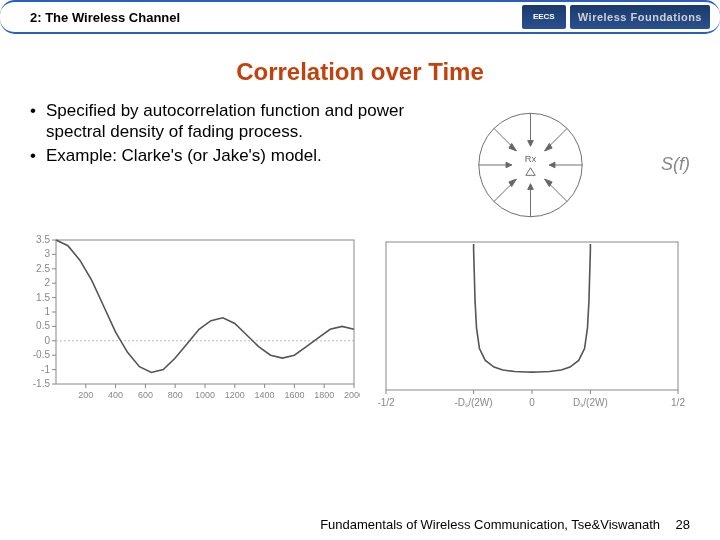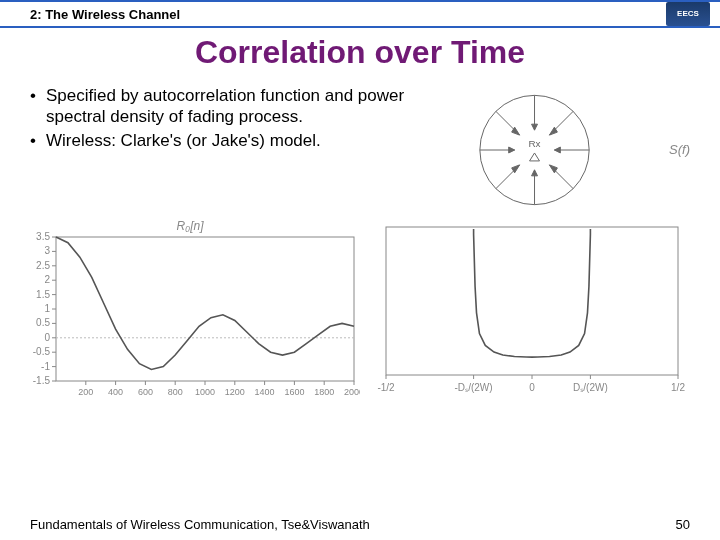--- a/index.html
+++ b/index.html
@@ -1,65 +1,66 @@
 <!DOCTYPE html>
 <html><head>
 <meta charset="utf-8">
 <style>
   * { box-sizing: border-box; margin: 0; padding: 0; }
   body { width: 720px; height: 540px; background: #fff; font-family: Arial, sans-serif; position: relative; overflow: hidden; }
-  .topbar { display: flex; align-items: center; height: 28px; border-top: 2px solid #2a5fc0; border-bottom: 2px solid #2a5fc0; padding: 0 10px 0 30px; }
+  .topbar { display: flex; align-items: center; height: 34px; border-top: 2px solid #2a5fc0; border-bottom: 2px solid #2a5fc0; padding: 0 10px 0 30px; border-radius: 15px; }
   .topbar .chapter { font-size: 13px; font-weight: bold; color: #000; flex: 1; }
   .logos { display: flex; align-items: flex-start; gap: 4px; }
   .logo-eecs { width: 44px; height: 24px; background: linear-gradient(#1a3a6a,#2a5090); color:#fff; font-size:8px; font-weight:bold; display:flex; flex-direction:column; align-items:center; justify-content:center; border-radius:2px; line-height:1; }
   .logo-wf { height: 24px; background: linear-gradient(#1a3a6a,#2a5090); color:#d0d0d0; font-size:11px; font-weight:bold; display:flex; align-items:center; padding:0 8px; border-radius:2px; letter-spacing:0.5px; }
-  .title { text-align: center; font-size: 32px; color: #701a75; margin-top: 6px; font-family: Arial; }
+  .title { text-align: center; font-size: 24px; color: #c2410c; margin-top: 24px; font-family: Arial; }
   .content { display: flex; padding: 14px 30px 0 30px; }
   .bullets { flex: 1; }
   .bullets ul { list-style: none; }
   .bullets li { font-size: 17px; color: #000; display: flex; margin-bottom: 2px; line-height: 1.25; }
   .bullets .dot { width: 16px; flex-shrink:0; }
   .bullets .txt { flex:1; padding-right:10px; }
   .circle-wrap { width: 230px; display:flex; flex-direction:row; align-items:center; }
   .circle-wrap svg { width: 150px; height: 130px; }
-  .sf-label { font-size: 13px; color:#888; font-style:italic; align-self:center; margin-top:-2px; margin-left:60px; }
+  .sf-label { font-size: 18px; color:#888; font-style:italic; align-self:center; margin-top:-2px; margin-left:60px; }
   .charts { display: flex; padding: 0 20px; gap: 10px; margin-top: 4px; }
   .chart { position: relative; }
   .chart-left { width: 340px; }
   .chart-right { width: 320px; text-align: right; }
   .chart-title { font-size: 12px; color:#888; font-style:italic; text-align:center; margin-bottom:-2px; }
   .chart svg { display:block; }
   .footer { position:absolute; bottom: 8px; left:0; right:0; display:flex; align-items:center; padding: 0 30px; }
-  .footer .src { flex:1; text-align:left; font-size:13px; color:#000; }
+  .footer .src { flex:1; text-align:right; font-size:13px; color:#000; }
   .footer .pg { font-size:13px; color:#000; width:30px; text-align:right; }
 </style>
 </head>
 <body>
 
 <div class="topbar">
   <div class="chapter">2: The Wireless Channel</div>
   <div class="logos">
     <div class="logo-eecs">
       <span>EECS</span>
     </div>
+    <div class="logo-wf">Wireless Foundations</div>
   </div>
 </div>
 
 <h1 class="title">Correlation over Time</h1>
 
 <div class="content">
   <div class="bullets">
     <ul>
       <li>
           <span class="dot">•</span>
           <span class="txt">Specified by autocorrelation function and power spectral density of fading process.</span>
         </li>
       <li>
           <span class="dot">•</span>
-          <span class="txt">Wireless: Clarke's (or Jake's) model.</span>
+          <span class="txt">Example: Clarke's (or Jake's) model.</span>
         </li>
     </ul>
   </div>
   <div class="circle-wrap">
     <svg viewBox="0 0 150 130">
       <circle cx="75" cy="65" r="55" fill="none" stroke="#666" stroke-width="1"></circle>
 
       <g stroke="#666" stroke-width="1" fill="#666">
         <line x1="20" y1="65" x2="55" y2="65"></line>
           <polygon points="55,65 49,62 49,68"></polygon>
@@ -80,21 +81,20 @@
       </g>
       <text x="75" y="62" font-size="10" fill="#666" text-anchor="middle">Rx</text>
       <polygon points="75,68 70,76 80,76" fill="none" stroke="#666"></polygon>
     </svg>
     <div class="sf-label">S(f)</div>
   </div>
 </div>
 
 <div class="charts">
   <div class="chart chart-left">
-    <div class="chart-title">R₀[n]</div>
     <svg id="svg-left" width="340" height="170">
         <rect x="36" y="6" width="298" height="144" fill="none" stroke="#888" stroke-width="1"></rect>
         <line x1="32" y1="150" x2="36" y2="150" stroke="#888"></line>
         <text x="30" y="153" font-size="10" fill="#888" text-anchor="end">-1.5</text>
         <line x1="32" y1="135.6" x2="36" y2="135.6" stroke="#888"></line>
         <text x="30" y="138.6" font-size="10" fill="#888" text-anchor="end">-1</text>
         <line x1="32" y1="121.2" x2="36" y2="121.2" stroke="#888"></line>
         <text x="30" y="124.2" font-size="10" fill="#888" text-anchor="end">-0.5</text>
         <line x1="32" y1="106.80000000000001" x2="36" y2="106.80000000000001" stroke="#888"></line>
         <text x="30" y="109.80000000000001" font-size="10" fill="#888" text-anchor="end">0</text>
@@ -149,14 +149,14 @@
         <text x="220.39999999999998" y="172" font-size="10" fill="#888" text-anchor="middle">Dₛ/(2W)</text>
         <line x1="308" y1="156" x2="308" y2="160" stroke="#888"></line>
         <text x="308" y="172" font-size="10" fill="#888" text-anchor="middle">1/2</text>
         <path d="M103.6,10 L103.6,15.400000000000006 L105.06,67.2 L106.52,93.84 L109.44,114.56 L115.27999999999999,126.4 L124.03999999999999,133.06 L132.8,136.02 L144.48,137.5 L156.16,137.944 L162,138.09199999999998 L167.84,137.944 L179.52,137.5 L191.2,136.02 L199.96,133.06 L208.72,126.4 L214.55999999999997,114.56 L217.48,93.84 L218.94000000000003,67.2 L220.39999999999998,15.400000000000006 L220.39999999999998,10" fill="none" stroke="#555" stroke-width="1.6"></path>
       </svg>
   </div>
 </div>
 
 <div class="footer">
   <div class="src">Fundamentals of Wireless Communication, Tse&amp;Viswanath</div>
-  <div class="pg">50</div>
+  <div class="pg">28</div>
 </div>
 
 </body></html>

